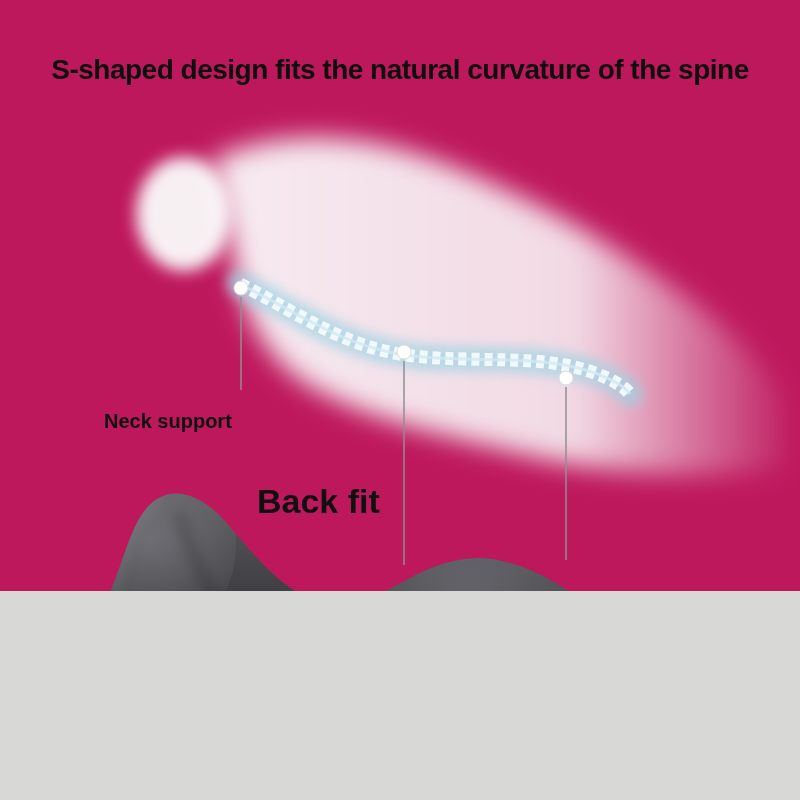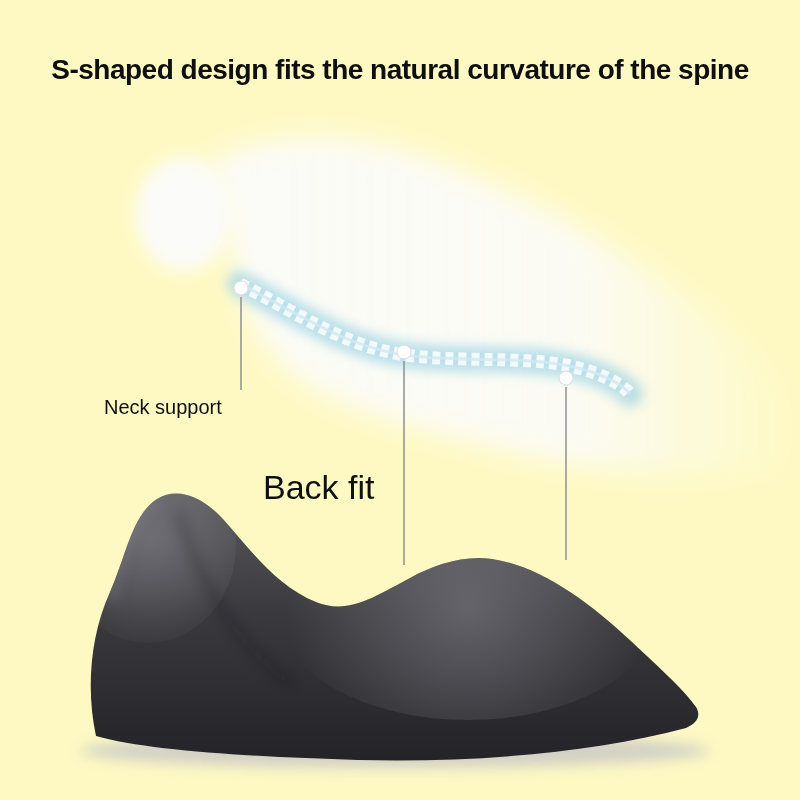--- a/index.html
+++ b/index.html
@@ -1,28 +1,28 @@
 <!DOCTYPE html>
 <html><head>
 <meta charset="utf-8">
 <style>
   html,body{margin:0;padding:0;background:#d8d8d6;}
   .stage{
-    position:relative;width:800px;height:800px;margin:0 auto;
-    background:#fef9c3;overflow:hidden;
+    position:relative;width:800px;height:591px;margin:0 auto;
+    background:#be185d;overflow:hidden;
     font-family:"Liberation Sans",sans-serif;
   }
   .title{
     position:absolute;top:54px;left:0;width:100%;
     text-align:center;font-size:28px;font-weight:700;
     letter-spacing:-0.5px;color:#0f0f0f;white-space:nowrap;
   }
-  .label{position:absolute;font-weight:400;color:#101010;white-space:nowrap;}
+  .label{position:absolute;font-weight:700;color:#101010;white-space:nowrap;margin-top:14px;}
   .label-neck{left:104px;top:396px;font-size:20px;}
-  .label-back{left:263px;top:468px;font-size:34px;}
+  .label-back{left:257px;top:468px;font-size:34px;}
   .label-lumbar{left:429px;top:517px;font-size:20px;}
   svg.scene{position:absolute;left:0;top:0;}
 </style>
 </head>
 <body>
 
 <div class="stage">
 
   <svg class="scene" width="800" height="800" viewBox="0 0 800 800" aria-hidden="true">
     <defs>

